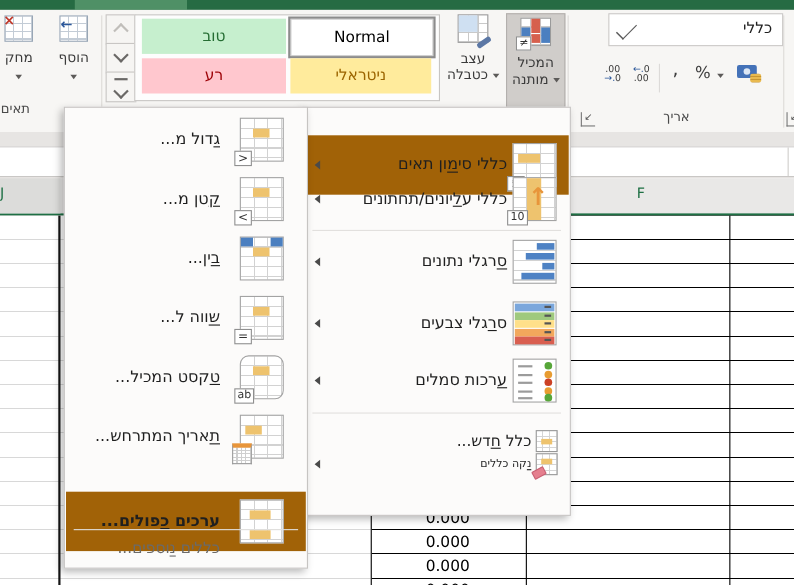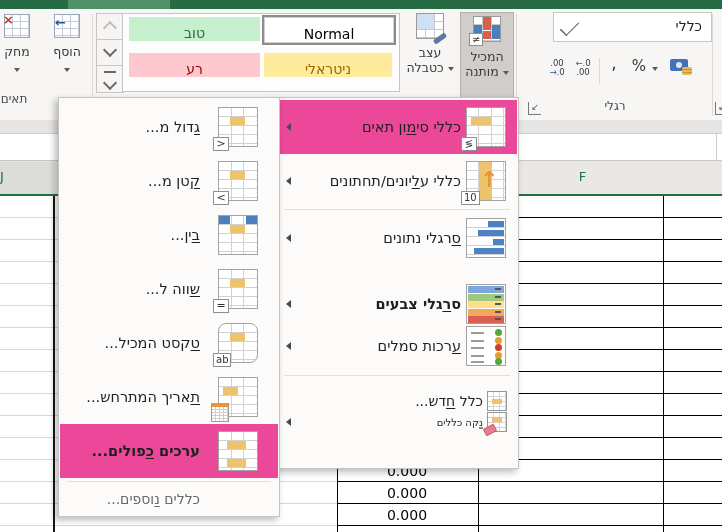--- a/index.html
+++ b/index.html
@@ -16,21 +16,21 @@
   .rbtn .lbl{font-size:12.5px;color:#3b3b3b;direction:rtl;}
   .downtri{display:inline-block;width:0;height:0;border-left:3.5px solid transparent;border-right:3.5px solid transparent;border-top:4px solid #5c5a58;vertical-align:middle;}
   .grouplabel{position:absolute;font-size:12px;color:#4a4a4a;text-align:center;direction:rtl;}
   
   .rgrid{position:relative;width:24px;height:22px;background:#fff;border:1px solid #98a6b5;margin:0 auto;
          background-image:repeating-linear-gradient(to bottom,transparent 0 6px,#c3ccd6 6px 7px),
                           repeating-linear-gradient(to right,transparent 0 7px,#c3ccd6 7px 8px);}
   .arrowglyph{position:absolute;font-weight:bold;font-size:13px;line-height:13px;}
   
   .gallery{position:absolute;left:122px;top:13px;width:276px;height:77px;background:#fdfdfd;border:1px solid #c7c5c3;}
-  .gcell{position:absolute;height:24px;line-height:32px;text-align:center;font-size:14px;cursor:default;}
+  .gcell{position:absolute;height:32px;line-height:32px;text-align:center;font-size:14px;cursor:default;}
   .gcell.normal{background:#fff;color:#000;border:1px solid #d0d0d0;outline:2px solid #8c8c8c;}
   .gcell.good{background:#c6efce;color:#256d33;}
   .gcell.neutral{background:#ffeb9c;color:#9c6500;}
   .gcell.bad{background:#ffc7ce;color:#9c0006;}
   .gscroll{position:absolute;left:96px;width:26px;height:26px;background:#f6f5f3;border:1px solid #c8c6c4;text-align:center;}
   .chev{display:inline-block;width:8px;height:8px;border-left:2px solid #6a6866;border-bottom:2px solid #6a6866;}
   .chev.down{transform:rotate(-45deg);margin-top:4px;}
   .chev.up{transform:rotate(135deg);margin-top:9px;border-color:#c0beba;}
   .moreline{display:block;width:12px;height:2px;background:#6a6866;margin:5px auto 0;}
   
@@ -64,21 +64,21 @@
   .tablearea{left:337px;top:196px;width:385px;height:336px;border-left:1px solid #000;
              background:repeating-linear-gradient(to bottom,transparent 0 21px,#000 21px 22px);}
   .vline{position:absolute;top:0;width:1px;height:336px;background:#000;}
   .thickline{left:53px;top:196px;width:2px;height:336px;background:#151515;}
   .cellval{position:absolute;left:337px;width:140px;height:22px;line-height:22px;text-align:center;font-size:14px;color:#000;}
   
   .menu{position:absolute;background:#fcfbfa;border:1px solid #c6c4c2;box-shadow:-3px 3px 7px rgba(0,0,0,.28);}
   .mainmenu{left:275px;top:97px;width:242px;height:370px;z-index:30;}
   .submenu{left:58px;top:97px;width:220px;height:418px;z-index:40;}
   .mi{position:absolute;left:1px;right:1px;cursor:default;}
-  .mi.hl{background:#ec4899;}
+  .mi.hl{background:#a16207;margin-top:23px;}
   .msep{position:absolute;left:8px;right:8px;height:1px;background:#e2e0de;}
   .mi-label{position:absolute;top:50%;transform:translateY(-50%);direction:rtl;white-space:nowrap;
             font-size:14.5px;color:#1f1f1f;}
   .mi-label u{text-underline-offset:2px;}
   .graytext{color:#6a6a6a;}
   .subarrow{position:absolute;left:9px;top:50%;margin-top:-4px;width:0;height:0;
             border-top:4px solid transparent;border-bottom:4px solid transparent;border-right:5px solid #4a4a4a;}
   
   .micon{position:absolute;top:50%;transform:translateY(-50%);}
   .mgrid{position:relative;width:38px;height:38px;background:#fff;border:1px solid #a3a3a3;
@@ -183,21 +183,21 @@
     </div>
     <div class="gsep" style="left:599px;top:49px;height:26px;"></div>
     <div class="abs" style="left:606px;top:44px;width:16px;height:26px;font-size:17px;text-align:center;color:#3c3c3c;">,</div>
     <div class="abs" style="left:628px;top:48px;width:22px;height:24px;font-size:15px;text-align:center;color:#3c3c3c;">%</div>
     <span class="downtri abs" style="left:652px;top:58px;"></span>
     <div class="abs" style="left:666px;top:50px;width:26px;height:22px;">
       <div class="money">
           <span class="coins"></span>
         </div>
     </div>
-    <div class="grouplabel" style="left:575px;top:90px;width:80px;">רגלי</div>
+    <div class="grouplabel" style="left:575px;top:90px;width:80px;">אריך</div>
     <div class="launcher" style="left:528px;top:93px;">↙</div>
 
     <div class="gsep" style="left:712px;"></div>
     <div class="launcher" style="left:715px;top:93px;">↙</div>
   </div>
 
   <div class="abs fxstrip">
     <div class="fxbar">
       <div class="fxdivider"></div>
     </div>
@@ -254,21 +254,21 @@
       <span class="micon" style="right:11px;">
         <span class="mgrid plain" style="display:block;background-image:repeating-linear-gradient(to bottom,transparent 0 8px,#d2d2d2 8px 9px);">
           <span class="dbar" style="top:1.5px;width:16px;"></span>
           <span class="dbar" style="top:10.5px;width:26px;"></span>
           <span class="dbar" style="top:19.5px;width:11px;"></span>
           <span class="dbar" style="top:28.5px;width:30px;"></span>
         </span>
       </span>
     </div>
 
-    <div class="mi" style="top:179px;height:54px;font-weight:bold;">
+    <div class="mi" style="top:169px;height:54px;">
       <span class="subarrow"></span>
       <span class="mi-label" style="right:56px;">ס<u>ר</u>גלי צבעים</span>
       <span class="micon" style="right:11px;">
         <span class="mgrid plain" style="display:block;">
           <span class="cstripe" style="top:1px;background:#7ba7dc;">
               <span class="cdash"></span>
             </span>
           <span class="cstripe" style="top:8.5px;background:#9fc97e;">
               <span class="cdash"></span>
             </span>

